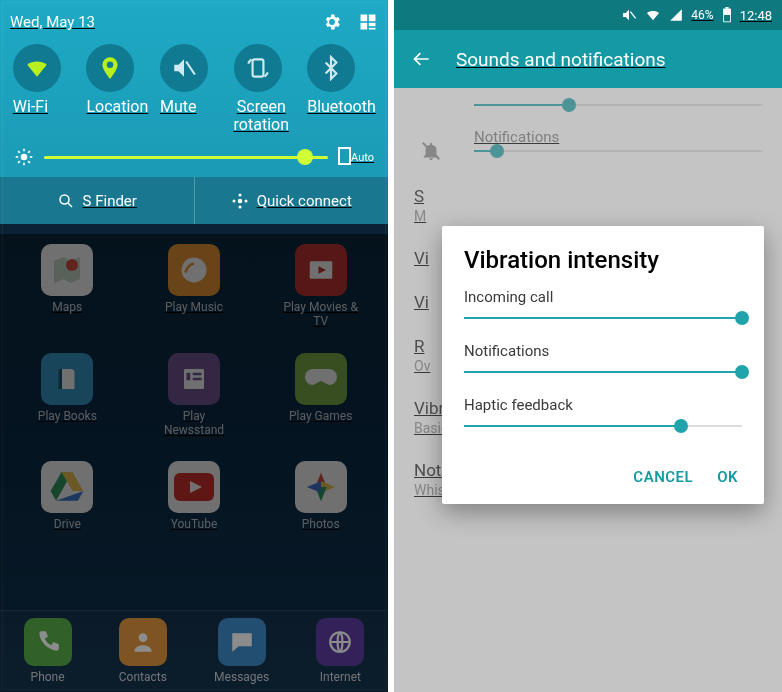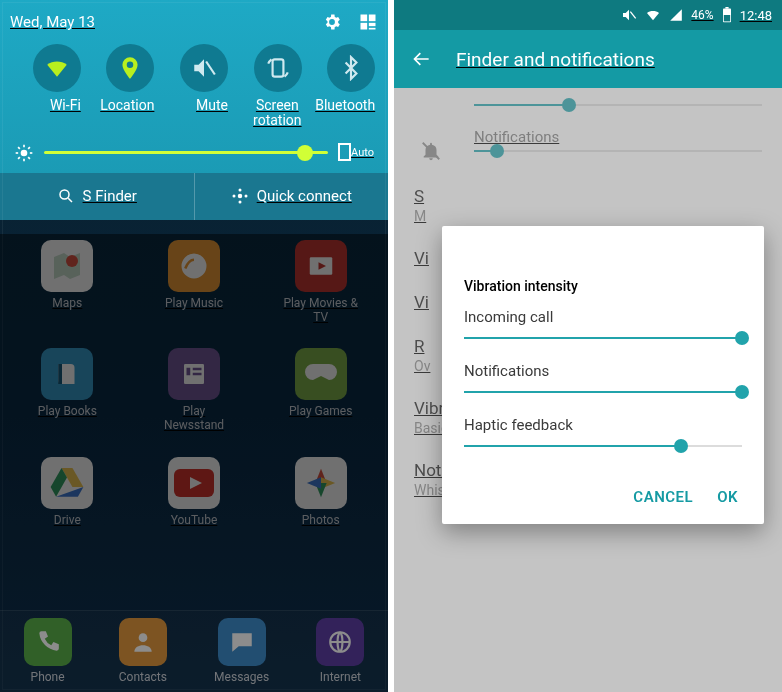--- a/index.html
+++ b/index.html
@@ -8,21 +8,21 @@
   .gap { width: 6px; background: #fff; }
 
   
   .left { background: linear-gradient(180deg,#08202c,#09243a 60%, #0e2e4a); }
   .left .frame { position:absolute; inset:2px; border:1px solid rgba(255,255,255,.06); }
   .qs-panel { background: linear-gradient(#1ea9c5,#1b9bb5); color:#fff; padding:8px 10px 10px; }
   .qs-top { display:flex; align-items:center; justify-content:space-between; height:28px; }
   .qs-date { font-size:15px; }
   .qs-top-icons { display:flex; gap:16px; align-items:center; }
   .toggle-row { display:flex; justify-content:space-around; margin-top:8px; }
-  .toggle { display:flex; flex-direction:column; align-items:flex-end; font-size:14px; width:68px; }
+  .toggle { display:flex; flex-direction:column; align-items:flex-start; font-size:16px; width:68px; }
   .toggle .circle { width:48px; height:48px; border-radius:50%; background:#0f7a91; display:flex; align-items:center; justify-content:center; margin-bottom:6px; }
   .toggle .label { text-align:center; line-height:1.1; }
   .brightness-row { display:flex; align-items:center; gap:10px; margin-top:14px; padding:0 4px; }
   .b-track { flex:1; height:3px; background:#d1ff36; position:relative; border-radius:2px; }
   .b-thumb { position:absolute; right:0; top:50%; width:16px; height:16px; border-radius:50%; background:#d1ff36; transform:translate(50%,-50%); }
   .auto-col { display:flex; align-items:center; width:36px; }
   .auto-box { width:18px; height:18px; border:2px solid #fff; margin-bottom:2px; }
   .auto-label { font-size:11px; }
   .actions-row { background:#1a7790; display:flex; height:47px; }
   .action { flex:1; display:flex; align-items:center; justify-content:center; color:#fff; font-size:15px; gap:8px; }
@@ -47,21 +47,21 @@
   .slider-fill { position:absolute; left:0; height:100%; background:#21a3ab; }
   .slider-thumb { position:absolute; top:50%; width:14px; height:14px; background:#21a3ab; border-radius:50%; transform:translate(-50%,-50%); }
   .sec-label { color:#7b7b7b; font-size:15px; margin:4px 0 4px 60px; }
   .muted-bell { position:absolute; left:26px; }
   .list-item { padding:12px 0; }
   .list-title { font-size:17px; color:#232323; }
   .list-sub { font-size:14px; color:#8a8a8a; margin-top:2px; }
   .grey-overlay { position:absolute; inset:88px 0 0 0; background:rgba(130,130,130,.45);}
 
   .dialog { position:absolute; left:48px; right:18px; top:226px; background:#fff; border-radius:2px; box-shadow:0 8px 24px rgba(0,0,0,.35); padding:20px 22px 10px; z-index:5; }
-  .dlg-title { font-size:14px; font-weight:500; margin-bottom:14px;margin-top:32px; }
+  .dlg-title { font-size:24px; font-weight:500; margin-bottom:14px; }
   .dlg-item { font-size:15px; color:#3a3a3a; margin-bottom:2px; }
   .dlg-slider { position:relative; height:20px; margin-bottom:14px; }
   .dlg-track { position:absolute; left:0; right:0; top:50%; height:2px; background:#dcdcdc; transform:translateY(-50%); }
   .dlg-fill { position:absolute; left:0; top:50%; height:2px; background:#21a3ab; transform:translateY(-50%); }
   .dlg-thumb { position:absolute; top:50%; width:14px; height:14px; border-radius:50%; background:#21a3ab; transform:translate(-50%,-50%); }
   .dlg-actions { display:flex; justify-content:flex-end; gap:16px; margin-top:24px; }
   .dlg-btn { color:#159aa3; font-weight:600; font-size:15px; letter-spacing:.5px; padding:8px 4px; cursor:pointer; }
 
   
   .svg { display:block; }
@@ -341,21 +341,21 @@
       </span>
     <span>12:48</span>
   </div>
 
   <div class="appbar">
     <span>
         <svg class="svg" width="20" height="20" viewBox="0 0 24 24" fill="none" stroke="#fff" stroke-width="2">
           <path d="M20 12H4m6-7l-7 7 7 7"></path>
         </svg>
       </span>
-    <span>Finder and notifications</span>
+    <span>Sounds and notifications</span>
   </div>
 
   <div class="content">
     <div class="slider-line">
       <div class="slider-fill" id="topfill" style="width: 33%;"></div>
         <div class="slider-thumb" id="topthumb" style="left: 33%;"></div>
     </div>
     <span class="muted-bell" style="top:52px;position:absolute">
       <svg class="svg" width="22" height="22" viewBox="0 0 24 24" fill="#8a8a8a">
           <path d="M12 22a2 2 0 0 0 2-2h-4a2 2 0 0 0 2 2zm6-6V11a6 6 0 0 0-5-5.9V4a1 1 0 1 0-2 0v1.1A6 6 0 0 0 6 11v5l-2 2v1h16v-1l-2-2z"></path>

